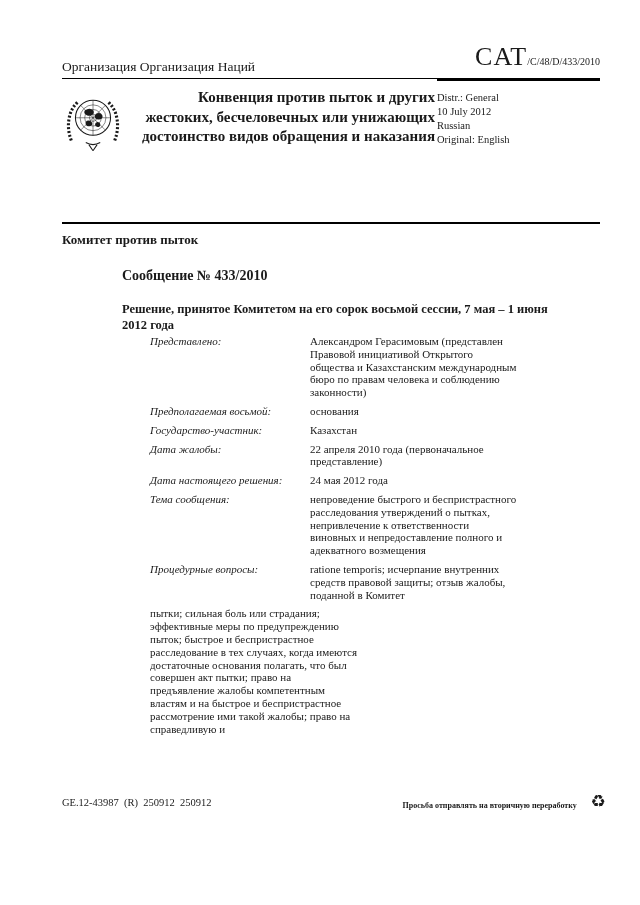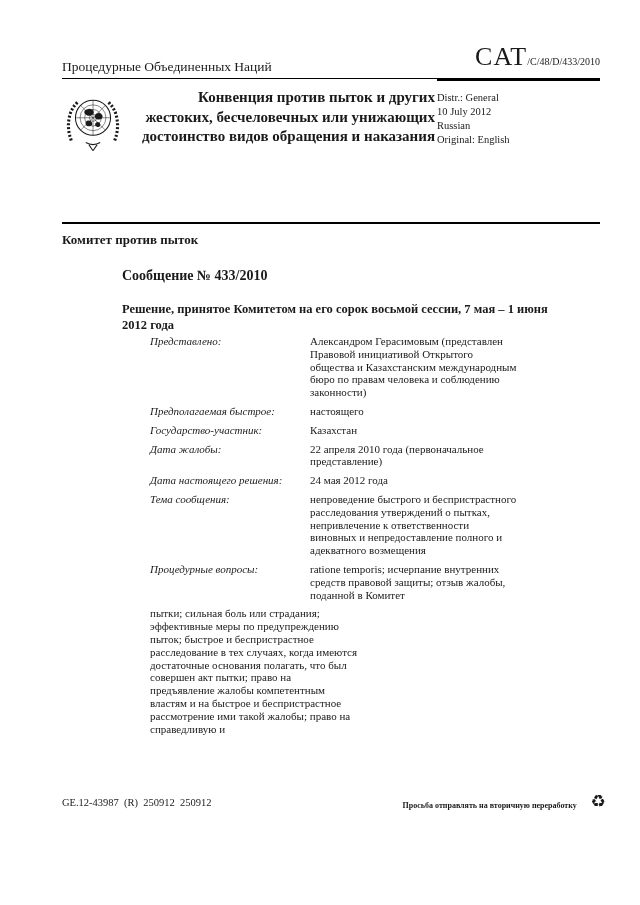--- a/index.html
+++ b/index.html
@@ -63,21 +63,21 @@
     font-size:17px;font-weight:normal;line-height:17px;
     position:relative;top:-4px;
   }
 </style>
 </head>
 <body>
 
 <div class="page">
 
   <div class="header-row">
-    <span class="org-name">Процедурные Объединенных Наций</span>
+    <span class="org-name">Организация Организация Наций</span>
     <span class="doc-symbol"><span class="big">CAT</span><span>/C/48/D/433/2010</span></span>
     <span class="rule-thick-right"></span>
   </div>
 
   <div class="masthead">
     <svg class="emblem" viewBox="0 0 120 132" aria-hidden="true">
       <g stroke="#1a1a1a" fill="none" stroke-width="2">
         <circle cx="60" cy="52" r="34"></circle>
         <circle cx="60" cy="52" r="25" stroke-width="1"></circle>
         <circle cx="60" cy="52" r="16" stroke-width="1"></circle>
@@ -118,22 +118,22 @@
   <div class="indent">
     <div class="comm-number">Сообщение № 433/2010</div>
     <div class="decision-title">Решение, принятое Комитетом на его сорок восьмой сессии, 7 мая – 1 июня 2012 года</div>
 
     <div class="details">
       <div class="drow">
         <div class="dlabel">Представлено:</div>
         <div class="dvalue">Александром Герасимовым (представлен Правовой инициативой Открытого общества и Казахстанским международным бюро по правам человека и соблюдению законности)</div>
       </div>
       <div class="drow">
-        <div class="dlabel">Предполагаемая быстрое:</div>
-        <div class="dvalue">настоящего</div>
+        <div class="dlabel">Предполагаемая восьмой:</div>
+        <div class="dvalue">основания</div>
       </div>
       <div class="drow">
         <div class="dlabel">Государство-участник:</div>
         <div class="dvalue">Казахстан</div>
       </div>
       <div class="drow">
         <div class="dlabel">Дата жалобы:</div>
         <div class="dvalue">22 апреля 2010 года (первоначальное представление)</div>
       </div>
       <div class="drow">

